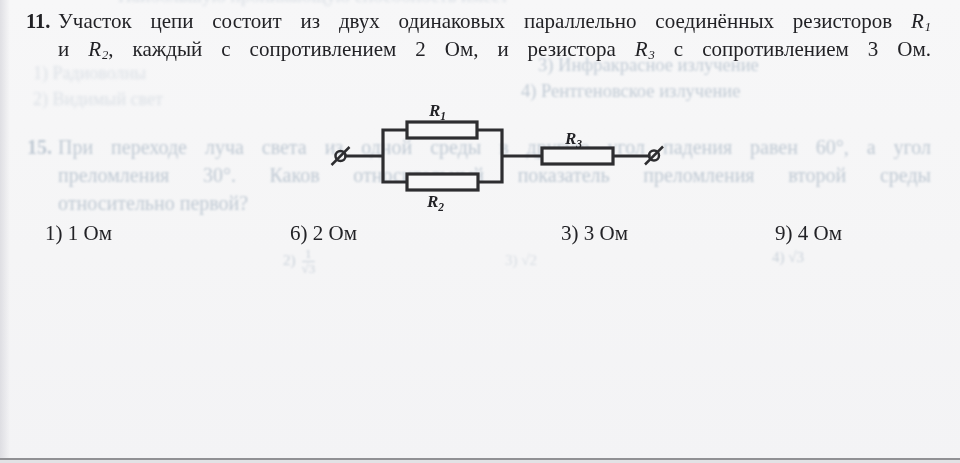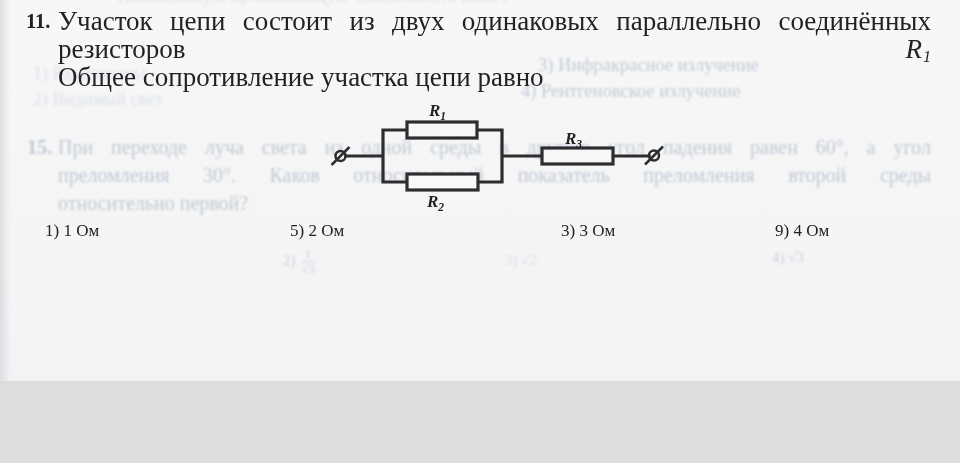--- a/index.html
+++ b/index.html
@@ -1,28 +1,28 @@
 <!DOCTYPE html>
 <html><head>
 <meta charset="utf-8">
 <style>
   html,body{margin:0;padding:0;background:#ddd;}
   .page{
-    position:relative;width:960px;height:381px;overflow:hidden;
+    position:relative;width:960px;height:463px;overflow:hidden;
     background:linear-gradient(180deg,#f7f7f8 0%,#f5f5f6 55%,#f3f3f5 100%);
     font-family:"Liberation Serif","DejaVu Serif",serif;color:#222226;
   }
   
   .q-num{position:absolute;left:26px;top:7px;font-weight:bold;font-size:20.5px;line-height:28px;}
-  .qtext{position:absolute;left:58px;top:7px;width:873px;font-size:27px;line-height:28px;}
+  .qtext{position:absolute;left:58px;top:7px;width:873px;font-size:21px;line-height:28px;}
   .jl{text-align:justify;text-align-last:justify;}
   i.rv{font-style:italic;}
   i.rv sub{font-size:0.6em;line-height:0;vertical-align:-0.22em;margin-left:1px;}
   
-  .answer{position:absolute;top:221px;font-size:17px;white-space:nowrap;}
+  .answer{position:absolute;top:221px;font-size:21px;white-space:nowrap;}
   
   .ghost{position:absolute;color:#8da0b3;opacity:.5;filter:blur(1.1px);pointer-events:none;white-space:nowrap;}
   .g-topfrag{left:118px;top:-15px;font-size:19px;opacity:.28;filter:blur(1.6px);}
   .g-lopt{left:33px;font-size:18px;opacity:.26;filter:blur(1.5px);}
   .g-ropt{font-size:18.5px;opacity:.5;}
   .gq{left:27px;top:133px;width:904px;white-space:normal;opacity:.52;}
   .gq-num{position:absolute;left:0;top:0;font-weight:bold;font-size:20px;line-height:28px;}
   .gq-lines{margin-left:31px;width:873px;font-size:20px;line-height:28px;}
   .g-math{font-size:15px;opacity:.42;}
   .frac{display:inline-block;text-align:center;vertical-align:middle;font-size:13px;line-height:1.05;margin-left:6px;}
@@ -59,21 +59,21 @@
 
   <div class="ghost g-math" style="left:283px;top:247px">
     <span>2)</span><span class="frac"><span class="fn">1</span><span class="fd">√3</span></span>
   </div>
   <div class="ghost g-math" style="left:505px;top:252px;opacity:.28">3) √2</div>
   <div class="ghost g-math" style="left:772px;top:249px">4) √3</div>
 
   <span class="q-num">11.</span>
   <div class="qtext">
     <div class="jl">Участок цепи состоит из двух одинаковых параллельно соединённых резисторов <i class="rv">R<sub>1</sub></i></div>
-    <div>Общее сопротивление участка цепи равно</div>
+    <div class="jl">и <i class="rv">R<sub>2</sub></i>, каждый с сопротивлением 2 Ом, и резистора <i class="rv">R<sub>3</sub></i> с сопротивлением 3 Ом.</div>
   </div>
 
   <svg class="circuit" width="345" height="130" viewBox="325 92 345 130">
     <g stroke="#2d2d30" fill="none" stroke-width="3.2" stroke-linecap="square">
       <path d="M346 156 H383 M383 130 V182 M383 130 H407 M477 130 H502 M383 182 H407 M478 182 H502 M502 130 V182 M502 156 H542 M613 156 H649"></path>
       <rect x="407" y="122" width="70" height="16" fill="#f7f7f8"></rect>
       <rect x="407" y="174" width="71" height="16" fill="#f7f7f8"></rect>
       <rect x="542" y="148" width="71" height="16" fill="#f7f7f8"></rect>
     </g>
     <g stroke="#2d2d30" fill="none" stroke-width="2.5">
@@ -81,20 +81,20 @@
       <line x1="331.5" y1="165" x2="349.5" y2="147"></line>
       <circle cx="654" cy="155.5" r="5"></circle>
       <line x1="645" y1="164.5" x2="663" y2="146.5"></line>
     </g>
     <text x="429" y="116" font-size="17" fill="#222226"><tspan class="rb">R</tspan><tspan class="rs" dy="3.5" font-size="11.5">1</tspan></text>
     <text x="427" y="207" font-size="17" fill="#222226"><tspan class="rb">R</tspan><tspan class="rs" dy="3.5" font-size="11.5">2</tspan></text>
     <text x="565" y="144" font-size="17" fill="#222226"><tspan class="rb">R</tspan><tspan class="rs" dy="3.5" font-size="11.5">3</tspan></text>
   </svg>
 
   <span class="answer" style="left:45px">1) 1 Ом</span>
-  <span class="answer" style="left:290px">5) 2 Ом</span>
+  <span class="answer" style="left:290px">6) 2 Ом</span>
   <span class="answer" style="left:561px">3) 3 Ом</span>
   <span class="answer" style="left:775px">9) 4 Ом</span>
 
   <div class="left-edge"></div>
   <div class="bottom-line"></div>
   <div class="bottom-under"></div>
 </div>
 
 </body></html>

